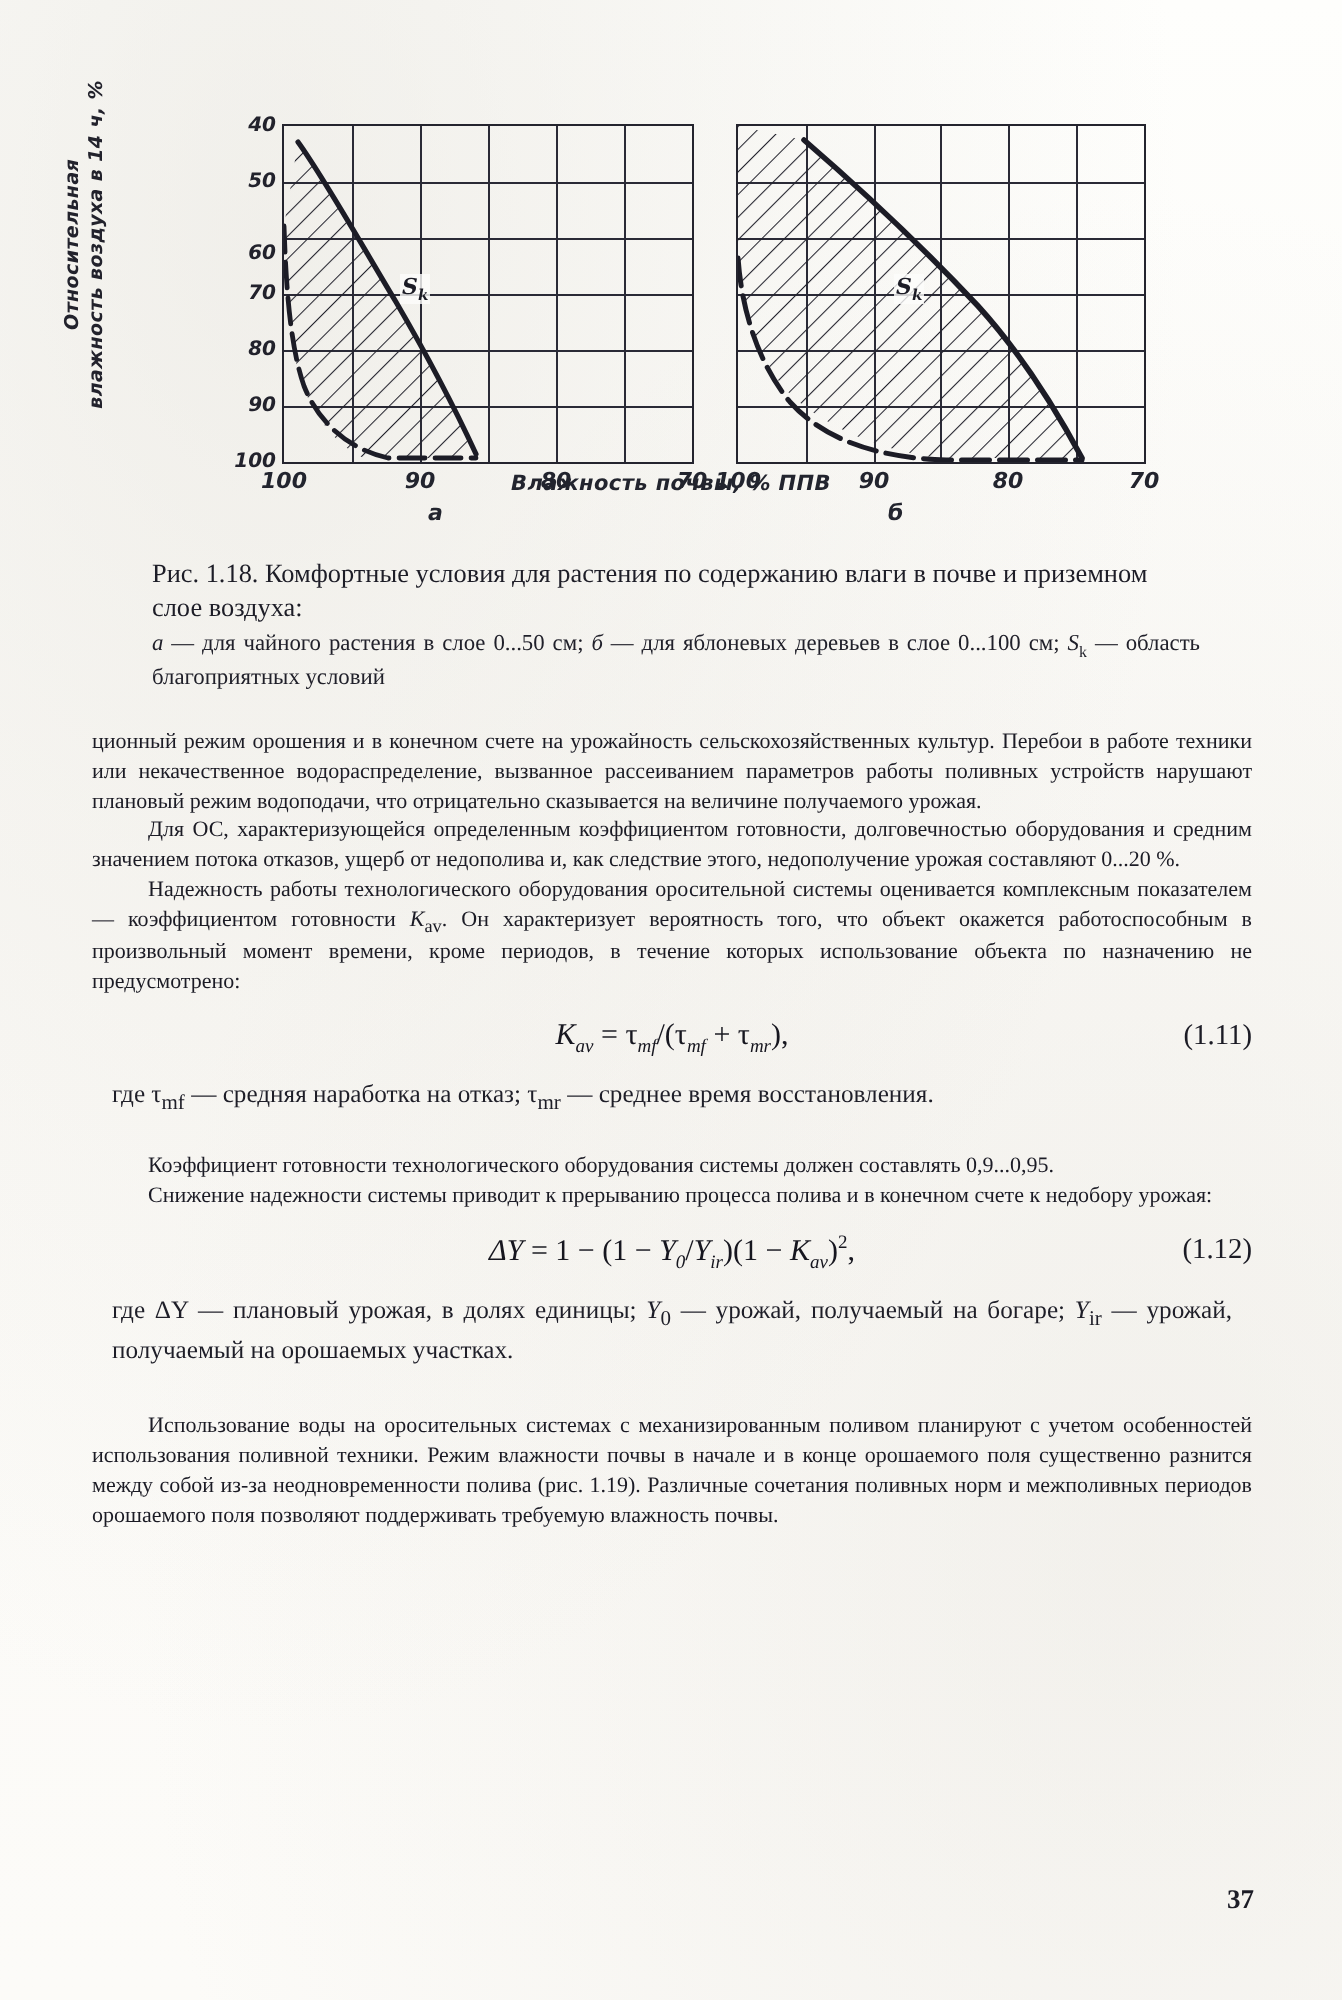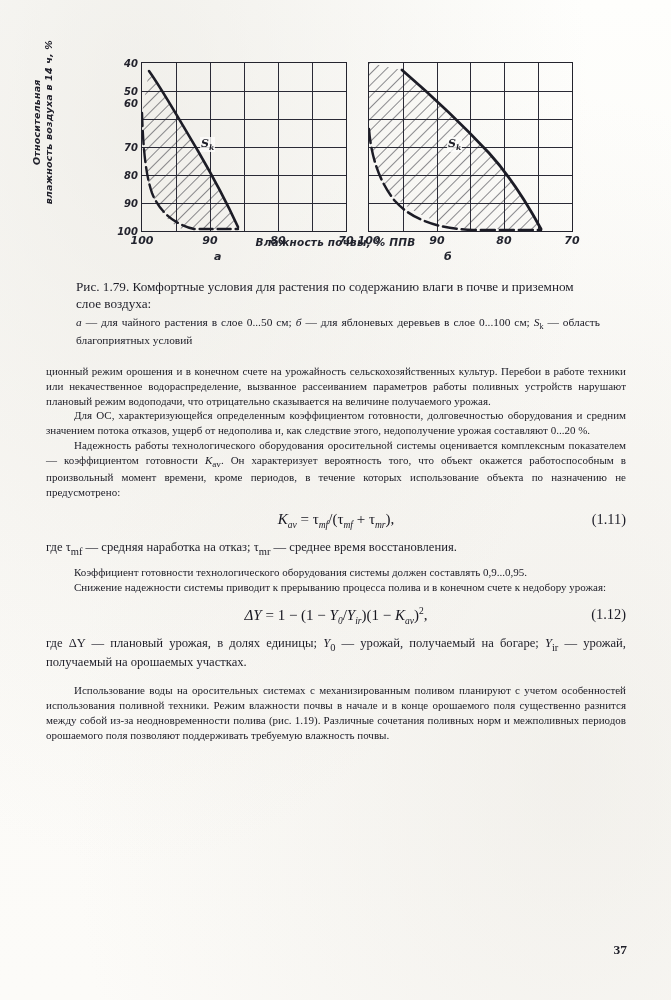--- a/index.html
+++ b/index.html
@@ -165,21 +165,21 @@
     margin: 0;
     font-size: 11px;
     line-height: 1.345;
     text-align: justify;
     text-indent: 28px;
     color: #1b1b25;
     hyphens: manual;
   }
   p.para.cont { text-indent: 0; }
   p.note {
-    margin: 0;
+    margin: 10px;
     font-size: 12.6px;
     line-height: 1.34;
     text-align: justify;
     text-indent: 0;
     color: #1e1e28;
   }
   .formula {
     margin: 11px 0 9px 0;
     position: relative;
     text-align: center;
@@ -260,21 +260,21 @@
           <path d="M 7 8 C 20 26, 38 58, 56 88 C 70 112, 84 138, 96 164" fill="none" stroke="#1c1c26" stroke-width="2.6" stroke-linecap="round"></path>
 
           <path d="M 0 50 C 1 80, 3 110, 10 130 C 18 150, 34 162, 52 166 L 96 166" fill="none" stroke="#1c1c26" stroke-width="2.4" stroke-linecap="round" stroke-dasharray="13 5"></path>
         </g>
       </svg>
 
       <div class="sk-label" style="left:58px; top:74px"><i>S</i><sub>k</sub></div>
 
       <div class="ytick" style="top:0px">40</div>
       <div class="ytick" style="top:28px">50</div>
-      <div class="ytick" style="top:40px">60</div>
+      <div class="ytick" style="top:64px">60</div>
       <div class="ytick" style="top:84px">70</div>
       <div class="ytick" style="top:112px">80</div>
       <div class="ytick" style="top:140px">90</div>
       <div class="ytick" style="top:168px">100</div>
 
       <div class="xtick" style="left:0px">100</div>
       <div class="xtick" style="left:68px">90</div>
       <div class="xtick" style="left:136px">80</div>
       <div class="xtick" style="left:204px">70</div>
     </div>
@@ -322,21 +322,21 @@
       <div class="xtick" style="left:203px">70</div>
     </div>
 
     <div class="subcap" style="left:214px; top:214px">а</div>
     <div class="subcap" style="left:444px; top:214px">б</div>
 
     <div class="xaxis-title">Влажность почвы, % ППВ</div>
   </div>
 
   <div class="caption">
-    <div class="cap-main">Рис. 1.79. Комфортные условия для растения по содержанию влаги в почве и приземном слое воздуха:</div>
+    <div class="cap-main">Рис. 1.18. Комфортные условия для растения по содержанию влаги в почве и приземном слое воздуха:</div>
     <div class="cap-sub"><i>а</i><span> — для чайного растения в слое 0...50 см; </span><i>б</i><span> — для яблоневых деревьев в слое 0...100 см; </span><i>S</i><sub>k</sub><span> — область благоприятных условий</span></div>
   </div>
 
   <div class="body">
 
     <p class="para cont">ционный режим орошения и в конечном счете на урожайность сельскохозяйственных культур. Перебои в работе техники или некачественное водораспределение, вызванное рассеиванием параметров работы поливных устройств нарушают плановый режим водоподачи, что отрицательно сказывается на величине получаемого урожая.</p>
 
     <p class="para">Для ОС, характеризующейся определенным коэффициентом готовности, долговечностью оборудования и средним значением потока отказов, ущерб от недополива и, как следствие этого, недополучение урожая составляют 0...20 %.</p>
 
     <p class="para"><span>Надежность работы технологического оборудования оросительной системы оценивается комплексным показателем — коэффициентом готовности </span><i>K</i><sub>av</sub><span>. Он характеризует вероятность того, что объект окажется работоспособным в произвольный момент времени, кроме периодов, в течение которых использование объекта по назначению не предусмотрено:</span></p>

